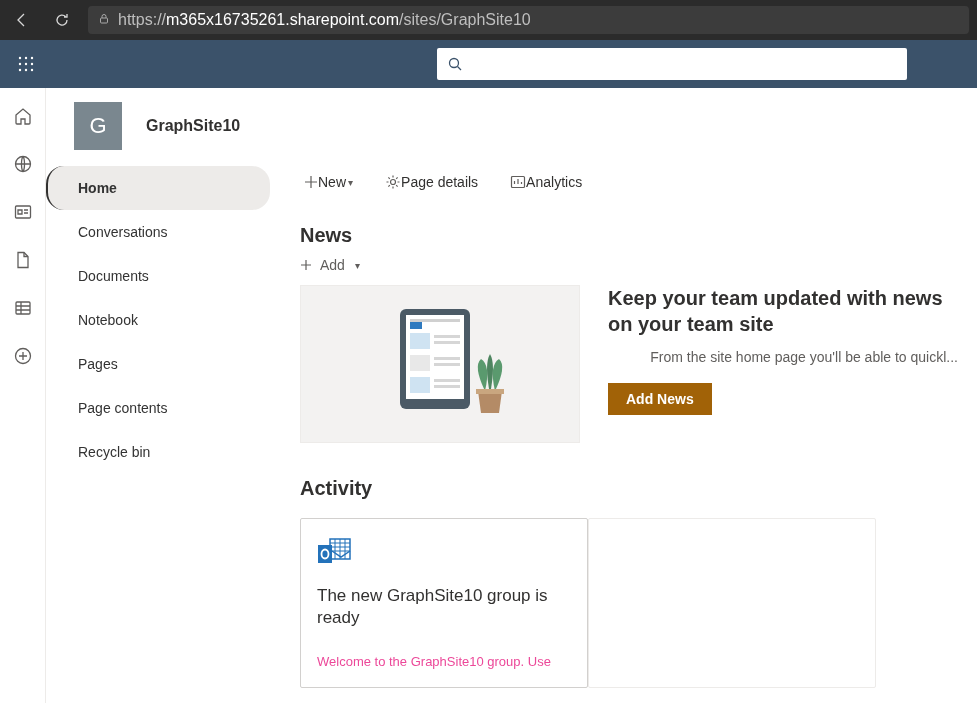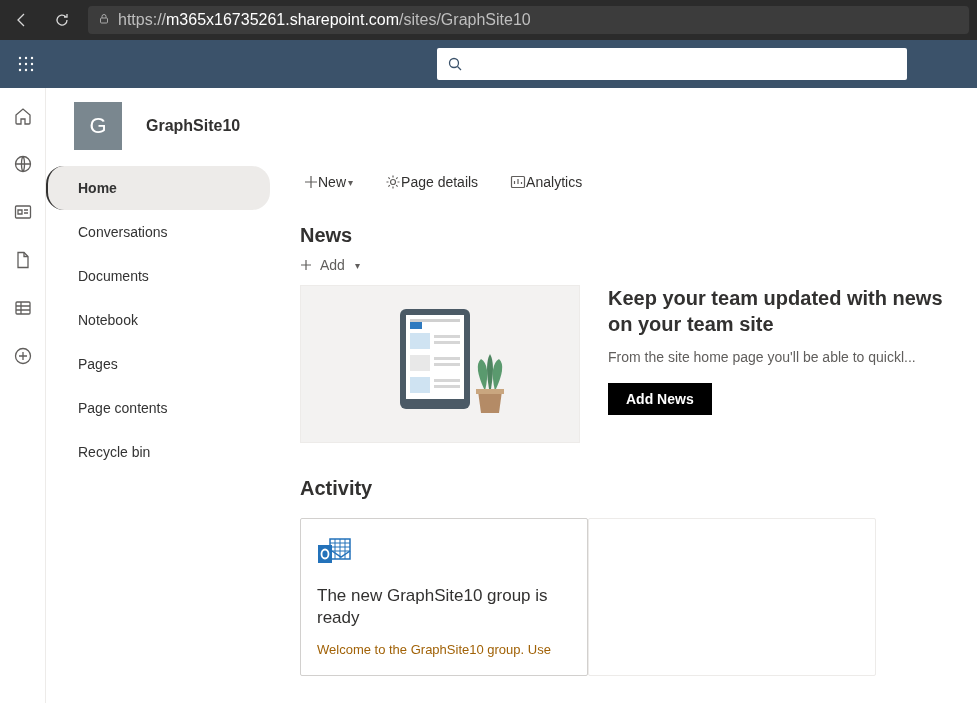--- a/index.html
+++ b/index.html
@@ -49,30 +49,30 @@
   .cmd-btn svg, .cmd-btn .chev { color: #605e5c; }
   .chev { font-size: 10px; margin-left: 2px; }
 
   
   .section-title { font-size: 20px; font-weight: 600; margin-top: 20px; }
   .add-link { display: flex; align-items: center; gap: 8px; font-size: 14px; color: #605e5c; margin-top: 10px; cursor: pointer; }
   .news-row { display: flex; gap: 28px; margin-top: 12px; }
   .news-illus { width: 280px; height: 158px; background: #f3f2f1; border: 1px solid #edebe9; display: flex; align-items: center; justify-content: center; position: relative; }
   .news-text-col { flex: 1; }
   .news-heading { font-size: 20px; font-weight: 600; line-height: 1.3; }
-  .news-desc { font-size: 14px; color: #605e5c; margin-top: 12px; white-space: nowrap; overflow: hidden; text-overflow: ellipsis; max-width: 350px; }
-  .add-news-btn { display: inline-block; margin-top: 18px; background: #000000; color: #fff; font-size: 14px; font-weight: 600; padding: 8px 18px; cursor: pointer; }
+  .news-desc { font-size: 14px; color: #605e5c; margin-top: 12px; white-space: nowrap; overflow: hidden; text-overflow: ellipsis; max-width: 350px; text-align: right; }
+  .add-news-btn { display: inline-block; margin-top: 18px; background: #a16207; color: #fff; font-size: 14px; font-weight: 600; padding: 8px 18px; cursor: pointer; }
 
   
   .activity-row { display: flex; margin-top: 18px; }
   .activity-card { width: 288px; border: 1px solid #d2d0ce; border-radius: 2px; padding: 18px 16px; }
   .activity-card.empty { border: 1px solid #edebe9; }
   .card-icon { margin-bottom: 14px; }
   .card-title { font-size: 17px; color: #323130; line-height: 1.3; }
-  .card-desc { font-size: 13px; color: #a16207; margin-top: 13px; }
+  .card-desc { font-size: 13px; color: #ec4899; margin-top: 25px; }
 
   svg { flex-shrink: 0; }
 </style>
 </head>
 <body>
 
 <div class="browser-bar">
   <div class="browser-icon">
     <svg width="16" height="16" viewBox="0 0 16 16" fill="none" stroke="currentColor" stroke-width="1.3">
         <path d="M10 2 L4 8 L10 14"></path>

